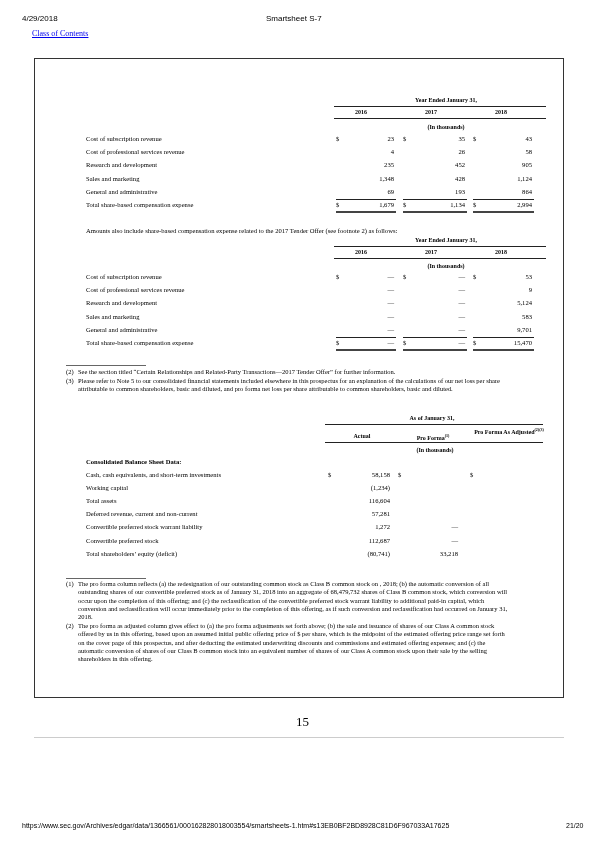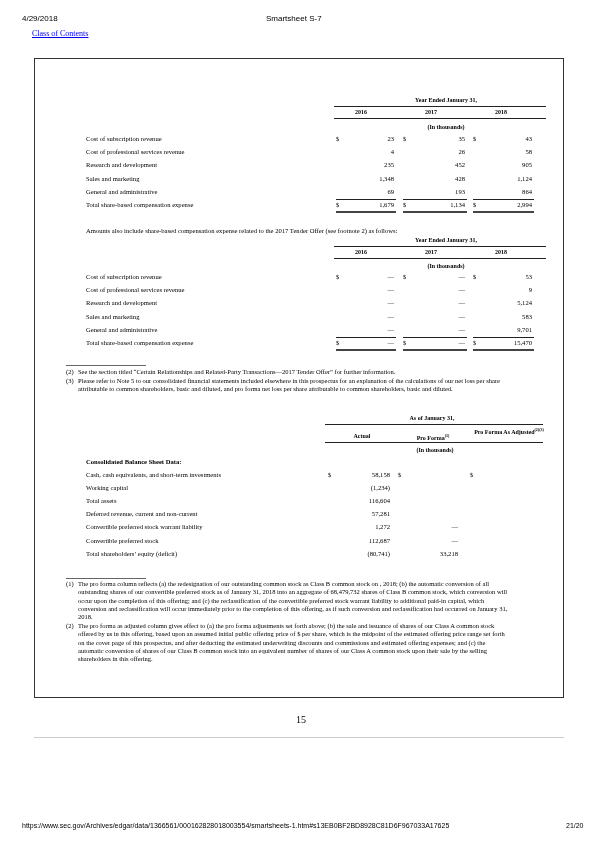--- a/index.html
+++ b/index.html
@@ -19,21 +19,21 @@
   .cur { position: absolute; font-size: 6.6px; }
   .center { position: absolute; font-size: 6px; text-align: center; font-weight: bold; white-space: nowrap; }
   .rule { position: absolute; height: 0; border-top: 1px solid #222; }
   .dbl { position: absolute; height: 2px; background: #444; }
 
   .fn { position: absolute; font-size: 6.5px; line-height: 8.3px; }
   .fn .mk { position: absolute; left: 0; top: 0; }
   .fn .body { margin-left: 12px; }
   .fn-sep { position: absolute; height: 0; border-top: 1px solid #666; width: 80px; }
 
-  .pagenum { position: absolute; left: 296px; top: 714px; font-size: 10px; }
+  .pagenum { position: absolute; left: 296px; top: 714px; font-size: 13px; }
   .page-hr { position: absolute; left: 34px; width: 530px; top: 737px; border-top: 1px solid #ccc; }
 
   .footer-url { position: absolute; left: 22px; top: 822px; font-size: 7px; }
   .footer-page { position: absolute; left: 566px; top: 822px; font-size: 7px; }
   sup { font-size: 4px; }
 </style>
 </head>
 <body>
 
 <div class="hdr-date sans">4/29/2018</div>

